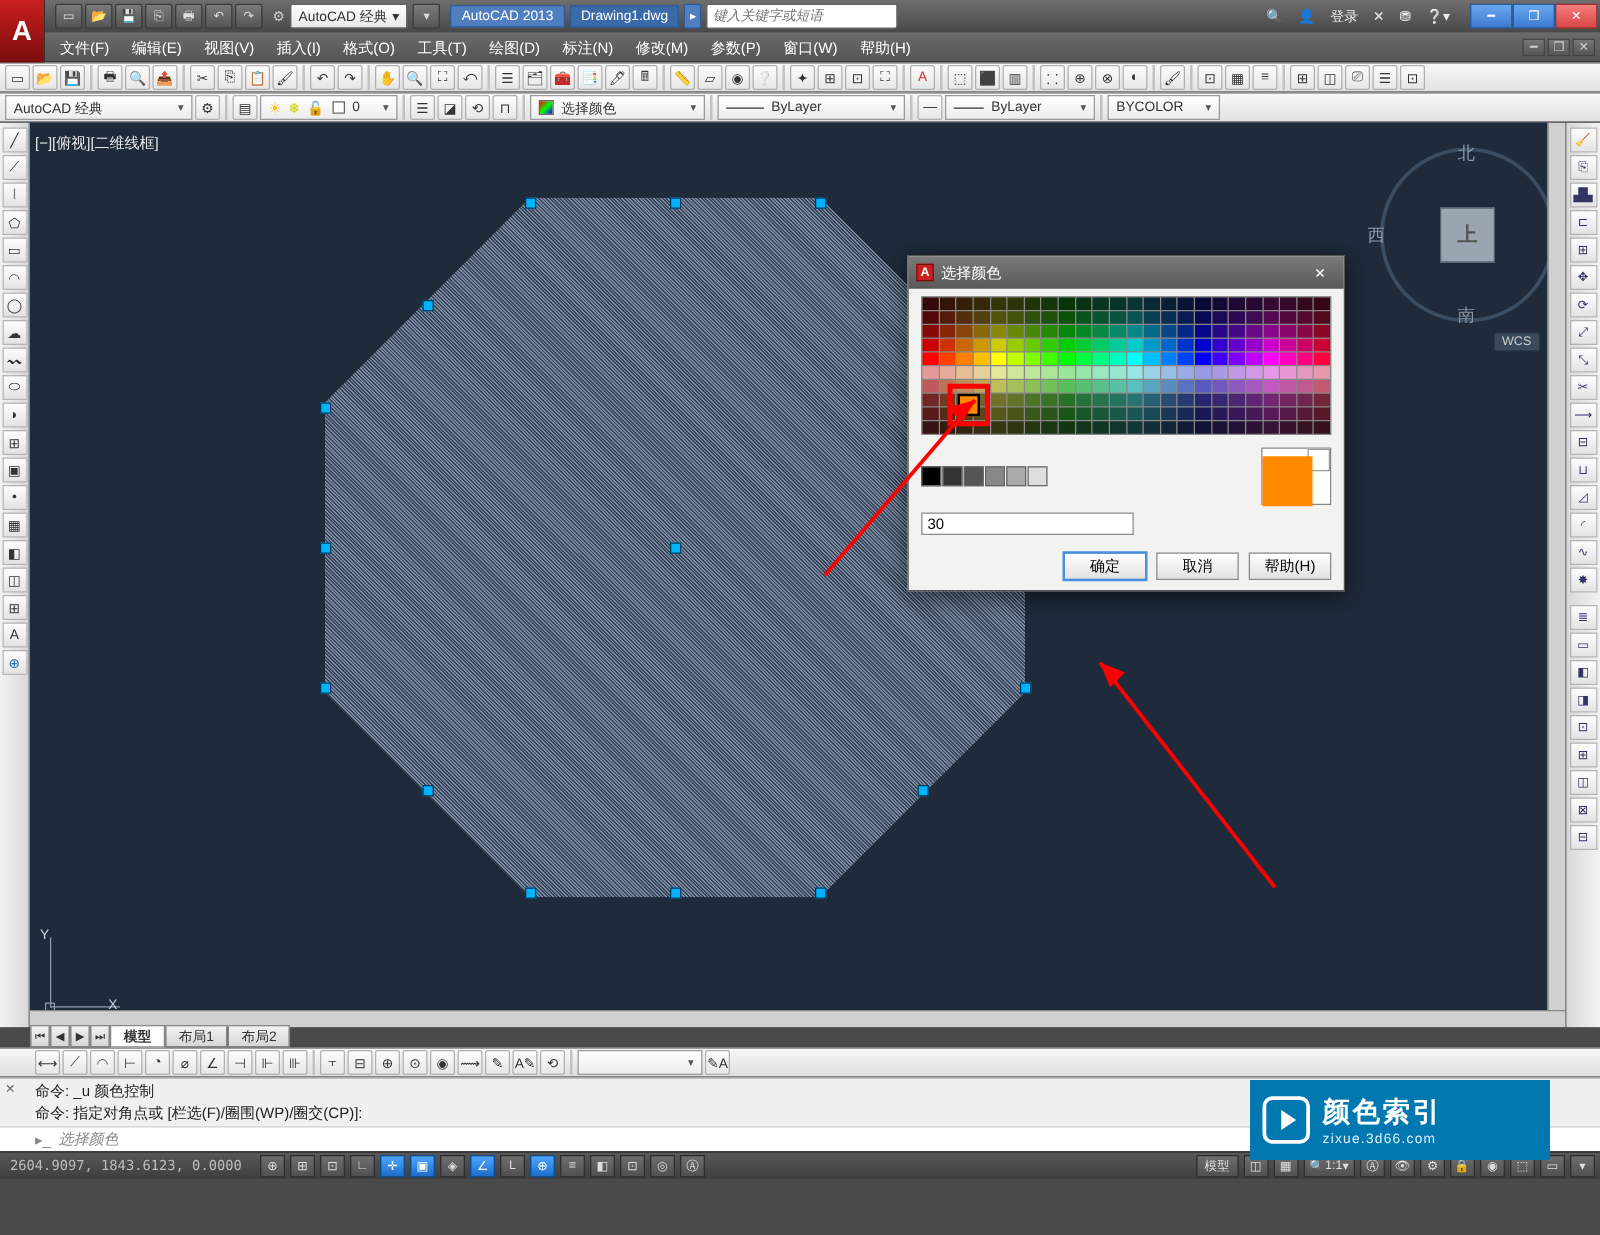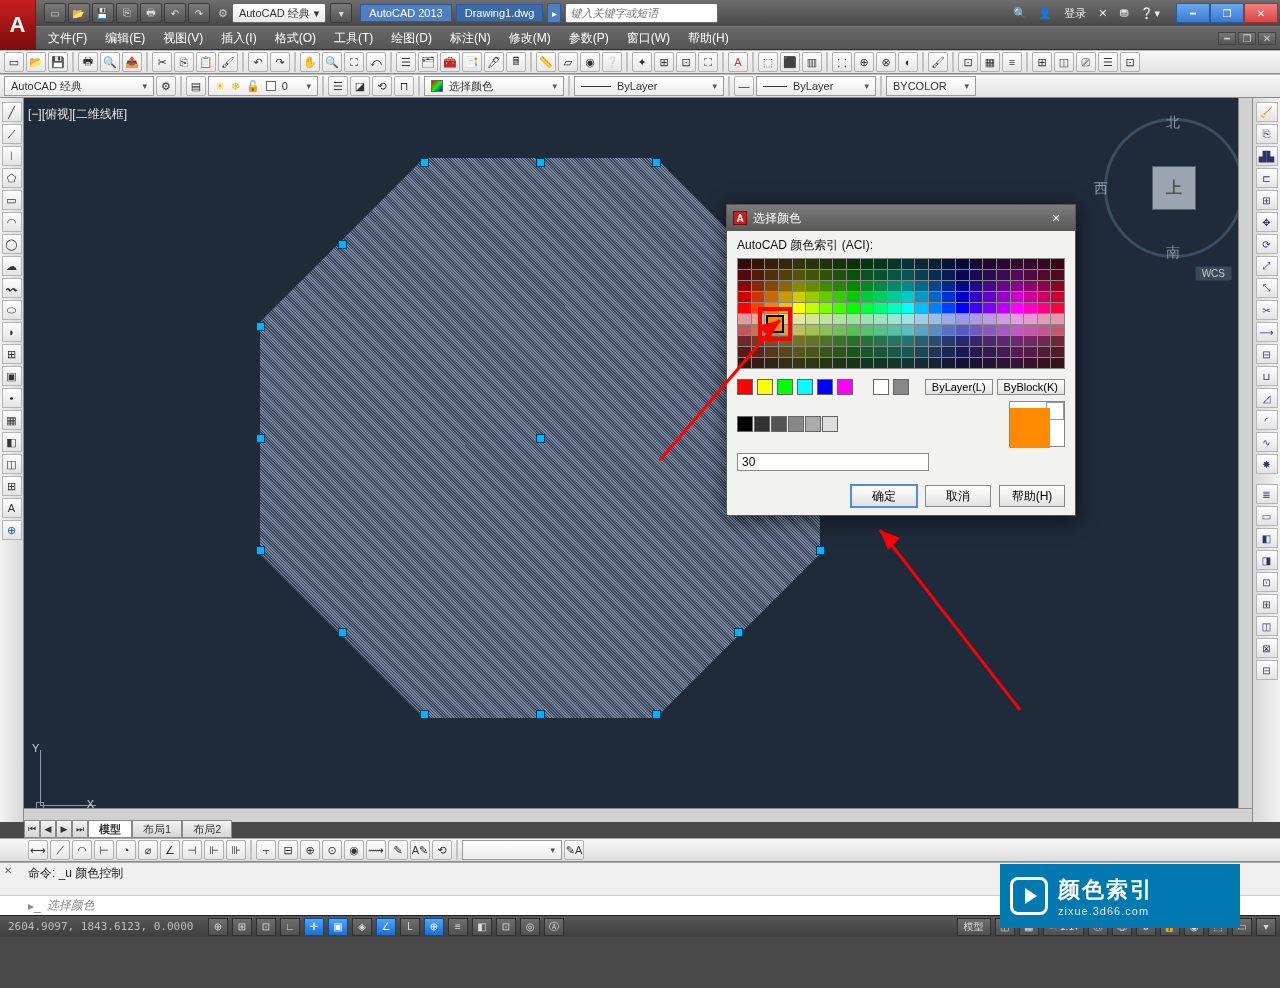--- a/index.html
+++ b/index.html
@@ -96,21 +96,21 @@
     .dlg-tab.active{background:#f2f2f0;font-weight:bold;}
     .dlg-body{padding:6px 10px;}
     .aci-label{font-size:12px;color:#111;margin-bottom:4px;}
     .aci-grid{display:grid;grid-template-columns:repeat(24,1fr);grid-auto-rows:10px;gap:1px;border:1px solid #888;background:#888;margin-bottom:10px;}
     .aci-cell{width:100%;height:100%;}
     .std-row{display:flex;align-items:center;gap:4px;margin-bottom:6px;}
     .std-color{width:16px;height:16px;border:1px solid #666;}
     .layer-btn{background:linear-gradient(180deg,#fff,#e2e2e2);border:1px solid #888;padding:1px 6px;font-size:11px;}
     .gray-row{display:flex;gap:1px;}
     .color-lbl{display:flex;align-items:center;gap:8px;margin-top:4px;}
-    .color-input{width:192px;height:18px;border:1px solid #8a8a8a;background:#fff;padding:0 4px;font-size:12px;}
+    .color-input{width:170px;height:18px;border:1px solid #8a8a8a;background:#fff;padding:0 4px;font-size:12px;}
     .preview{width:56px;height:46px;border:1px solid #888;margin-left:auto;position:relative;background:#fff;}
     .preview .cur{position:absolute;inset:auto 0 0 0;height:40px;width:40px;left:0;top:6px;}
     .dlg-buttons{display:flex;gap:8px;justify-content:flex-end;padding:8px 10px;border-top:none;}
     .dlg-btn{min-width:66px;height:22px;background:linear-gradient(180deg,#fff,#e2e2e2);border:1px solid #888;font-size:12px;}
     .dlg-btn.primary{outline:2px solid #4a90e2;outline-offset:-1px;}
 
     
     .anno{position:absolute;pointer-events:none;}
     .anno-box{border:4px solid #ff0000;}
     svg.arrow line{stroke:#ff0000;stroke-width:3;}
@@ -432,20 +432,21 @@
   <div class="dropdown" style="width:100px">
       <span class="caret">▾</span>
     </div>
   <div class="tool-btn">✎A</div>
 </div>
 
 <div class="cmd-area">
   <div class="cmd-history">
     <span class="cmd-close">✕</span>
     <div>命令: _u 颜色控制</div>
+    <div>命令: 指定对角点或 [栏选(F)/圈围(WP)/圈交(CP)]:</div>
   </div>
   <div class="cmd-input-row">
     <span style="margin-right:6px;font-style:normal;color:#888">▸_</span>
     <span>选择颜色</span>
   </div>
 </div>
 
 <div class="statusbar">
   <div class="coord">2604.9097, 1843.6123, 0.0000</div>
   <div class="status-btn">⊕</div>
@@ -479,21 +480,20 @@
   </div>
 </div>
 
 <div class="dialog">
   <div class="dlg-title">
     <span class="a">A</span>
     <span>选择颜色</span>
     <span class="close">✕</span>
   </div>
   <div class="dlg-body">
-    <div class="aci-label">AutoCAD 颜色索引 (ACI):</div>
     <div class="aci-grid" id="aciGrid">
         <div class="aci-cell" style="background: rgb(52, 9, 9);"></div>
         <div class="aci-cell" style="background: rgb(52, 20, 9);"></div>
         <div class="aci-cell" style="background: rgb(52, 31, 9);"></div>
         <div class="aci-cell" style="background: rgb(52, 41, 9);"></div>
         <div class="aci-cell" style="background: rgb(52, 52, 9);"></div>
         <div class="aci-cell" style="background: rgb(41, 52, 9);"></div>
         <div class="aci-cell" style="background: rgb(31, 52, 9);"></div>
         <div class="aci-cell" style="background: rgb(20, 52, 9);"></div>
         <div class="aci-cell" style="background: rgb(9, 52, 9);"></div>
@@ -723,34 +723,20 @@
         <div class="aci-cell" style="background: rgb(18, 18, 54);"></div>
         <div class="aci-cell" style="background: rgb(27, 18, 54);"></div>
         <div class="aci-cell" style="background: rgb(36, 18, 54);"></div>
         <div class="aci-cell" style="background: rgb(45, 18, 54);"></div>
         <div class="aci-cell" style="background: rgb(54, 18, 54);"></div>
         <div class="aci-cell" style="background: rgb(54, 18, 45);"></div>
         <div class="aci-cell" style="background: rgb(54, 18, 36);"></div>
         <div class="aci-cell" style="background: rgb(54, 18, 27);"></div>
       </div>
     <div class="std-row">
-      <div class="std-color" style="background:#ff0000"></div>
-      <div class="std-color" style="background:#ffff00"></div>
-      <div class="std-color" style="background:#00ff00"></div>
-      <div class="std-color" style="background:#00ffff"></div>
-      <div class="std-color" style="background:#0000ff"></div>
-      <div class="std-color" style="background:#ff00ff"></div>
-      <div style="width:12px"></div>
-      <div class="std-color" style="background:#ffffff"></div>
-      <div class="std-color" style="background:#888888"></div>
-      <div style="flex:1"></div>
-      <button class="layer-btn">ByLayer(L)</button>
-      <button class="layer-btn">ByBlock(K)</button>
-    </div>
-    <div class="std-row">
       <div class="gray-row">
         <div class="std-color" style="background:#000"></div>
         <div class="std-color" style="background:#333"></div>
         <div class="std-color" style="background:#555"></div>
         <div class="std-color" style="background:#888"></div>
         <div class="std-color" style="background:#aaa"></div>
         <div class="std-color" style="background:#ddd"></div>
       </div>
       <div class="preview">
         <div style="position:absolute;right:0;top:0;width:18px;height:18px;background:#fff;border:1px solid #999"></div>

